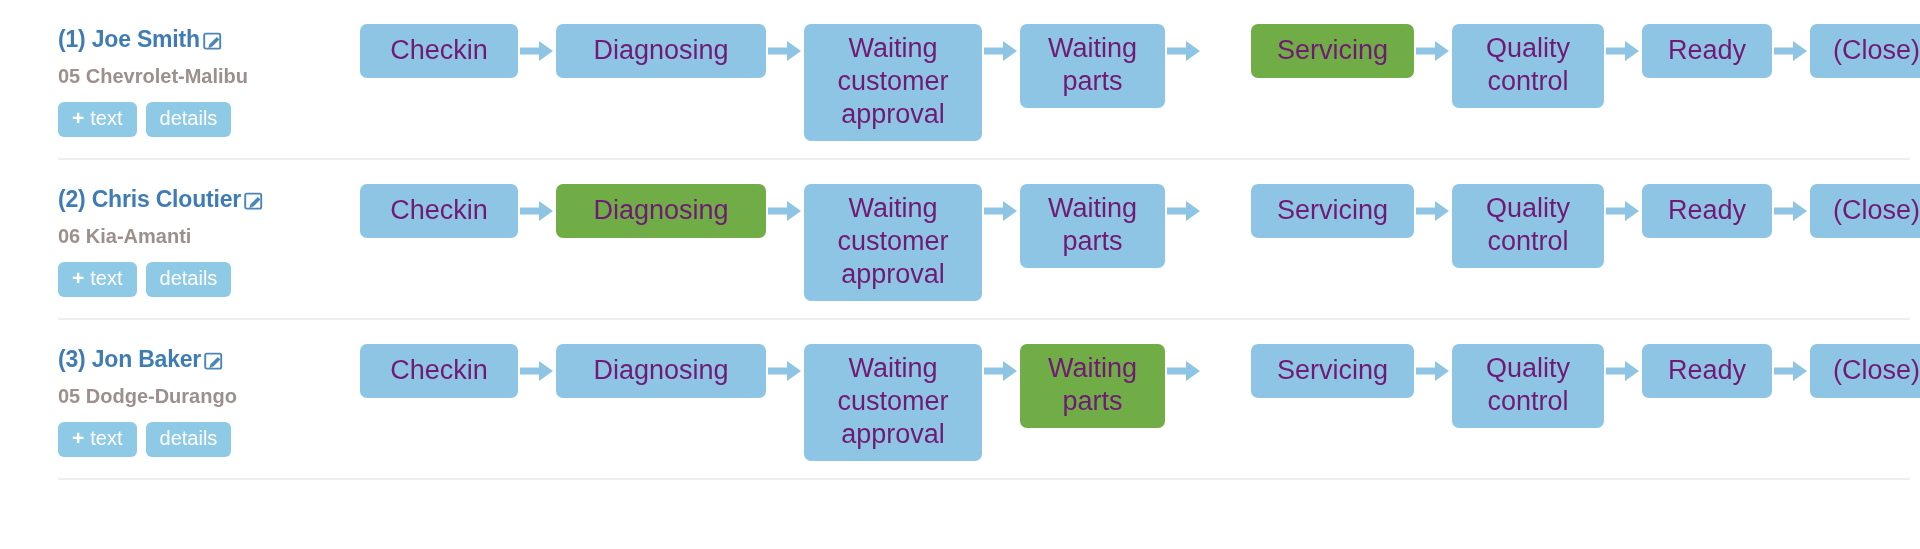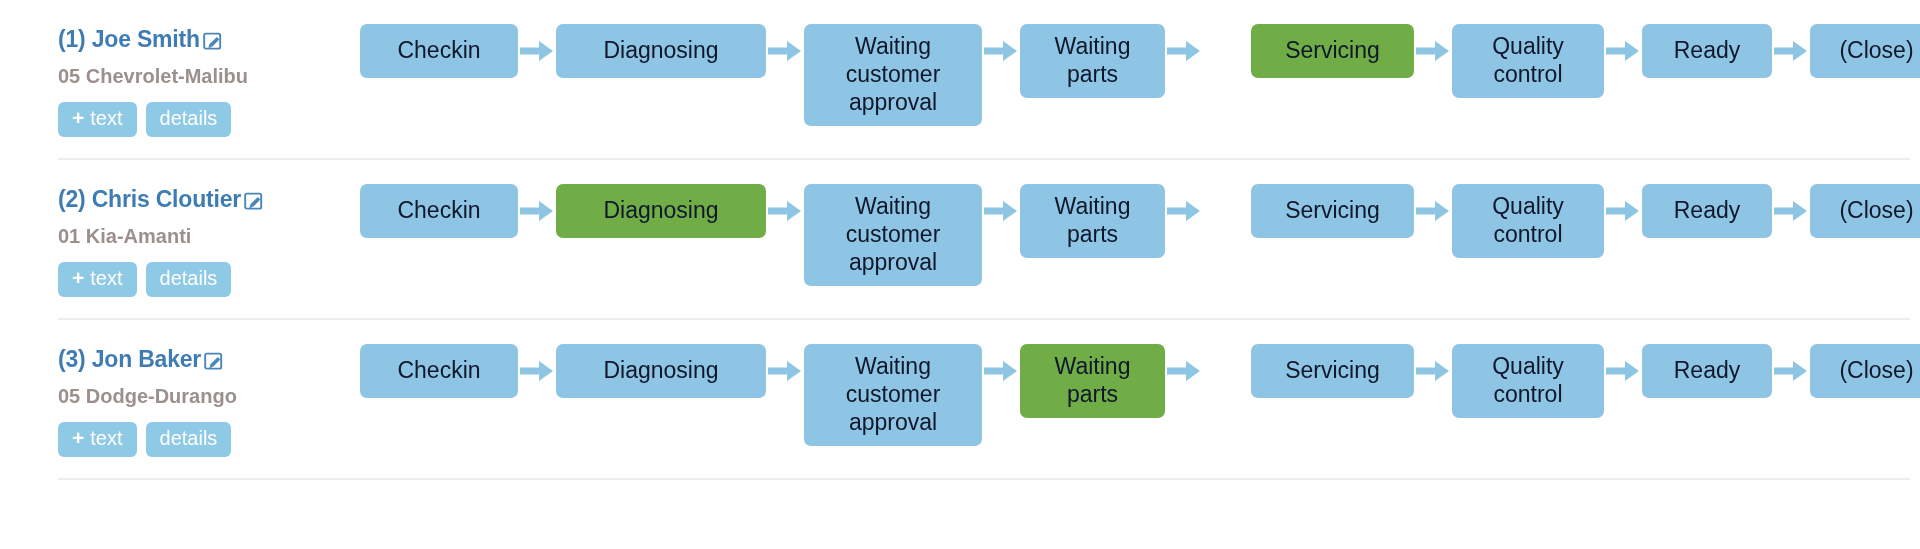--- a/index.html
+++ b/index.html
@@ -102,23 +102,23 @@
   
   .pipeline {
     flex: 1 1 auto;
     display: flex;
     align-items: flex-start;
     padding-top: 24px;
     padding-right: 16px;
   }
   .stage {
     background: #8ec5e4;
-    color: #0f172a;
+    color: #701a75;
     border-radius: 7px;
-    font-size: 23px;
+    font-size: 27px;
     line-height: 1.22;
     text-align: center;
     padding: 8px 14px 10px 14px;
     box-sizing: border-box;
     cursor: pointer;
     white-space: pre-line;
     display: flex;
     align-items: center;
     justify-content: center;
     min-height: 54px;
@@ -230,21 +230,21 @@
         <div class="info-name-line">
           <span class="cust-name">(2) Chris Cloutier</span>
           <span class="edit-icon">
             <svg width="20" height="20" viewBox="0 0 20 20">
               <rect x="1.2" y="2.6" width="16" height="15" rx="1.6" ry="1.6" fill="none" stroke="#4a86b8" stroke-width="1.9"></rect>
               <path d="M6.2 13.6 L13.8 5.9 L16.4 8.5 L8.8 16.1 Z" fill="#4a86b8"></path>
               <path d="M5.4 16.9 L6.3 13.4 L8.9 16.0 Z" fill="#4a86b8"></path>
             </svg>
           </span>
         </div>
-        <div class="vehicle">01 Kia-Amanti</div>
+        <div class="vehicle">06 Kia-Amanti</div>
         <div class="btn-row">
           <button class="pill">
             <span class="plus">+</span>
             <span>text</span>
           </button>
           <button class="pill">
             <span>details</span>
           </button>
         </div>
       </div>

